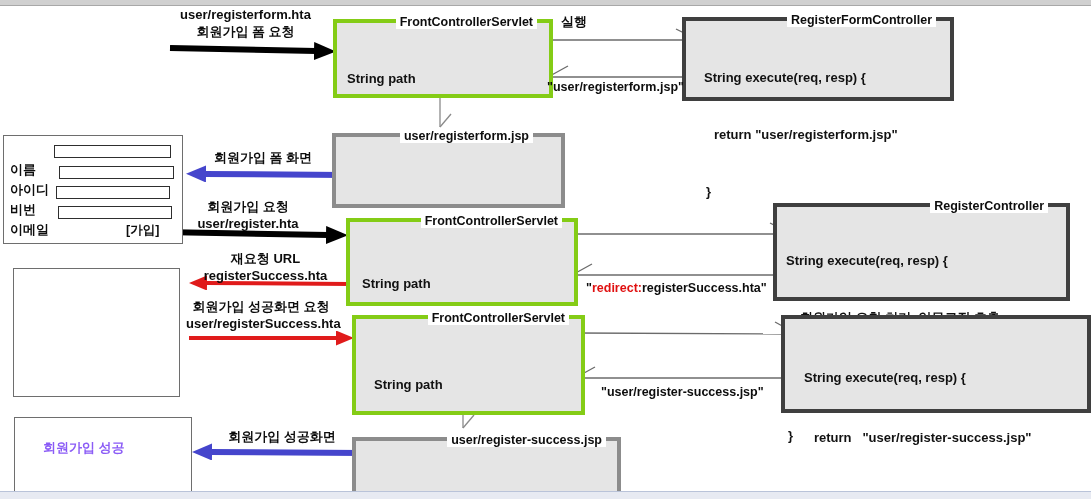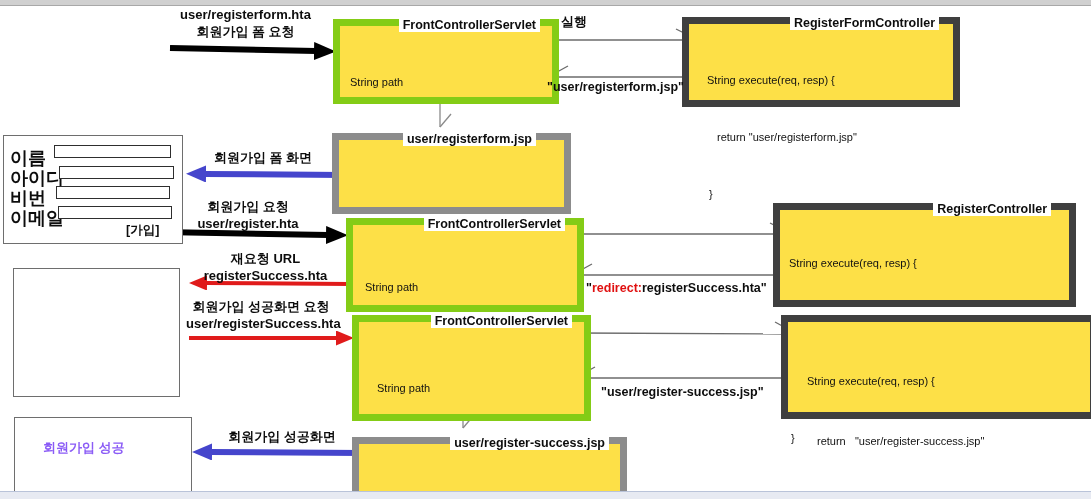--- a/index.html
+++ b/index.html
@@ -6,36 +6,36 @@
   .canvas {
     position:relative; width:1091px; height:499px; overflow:hidden; background:#ffffff;
     font-family:"Liberation Sans","DejaVu Sans",sans-serif; color:#111;
   }
   .strip-top { position:absolute; left:0; top:0; width:1091px; height:5px;
     background:#d0d0d0; border-bottom:1px solid #a8a8a8; }
   .strip-bottom { position:absolute; left:0; top:491px; width:1091px; height:8px;
     background:#e7eaf2; border-top:1px solid #b9c3d9; }
   svg.overlay { position:absolute; left:0; top:0; width:1091px; height:499px; }
 
-  .ubox { position:absolute; background:#fde047; border:7px solid #84cc16; }
+  .ubox { position:absolute; background:#e5e5e5; border:4px solid #84cc16; }
   .ubox.dark { border-color:#3f3f3f; }
   .ubox.light { border-color:#8c8c8c; }
   .utitle { position:absolute; top:-8px; background:#fff; padding:0 4px;
     font-weight:bold; font-size:12.5px; white-space:nowrap; color:#0d0d0d; }
-  .code { font-weight:normal; font-size:11px; line-height:20px; white-space:pre; color:#111; }
+  .code { font-weight:bold; font-size:13px; line-height:20px; white-space:pre; color:#111; }
   .code .i1 { padding-left:10px; }
   .code .i2 { padding-left:14px; }
   .red { color:#e01010;margin-top:34px; }
 
   .lbl { position:absolute; font-weight:bold; font-size:13px; text-align:center;
     line-height:17px; color:#0d0d0d; white-space:nowrap; }
   .lbl.small { font-size:12.5px; }
 
   .plainbox { position:absolute; background:#fff; border:1px solid #6e6e6e; }
-  .frow-label { position:absolute; font-weight:bold; font-size:18px; color:#0d0d0d; }
+  .frow-label { position:absolute; font-weight:bold; font-size:13px; color:#0d0d0d;margin-top:15px; }
   .finput { position:absolute; background:#fff; border:1px solid #2e2e2e; }
   .fsubmit { position:absolute; font-weight:bold; font-size:12.5px; color:#0d0d0d; cursor:pointer; }
   .success-text { padding:21px 0 0 28px; font-weight:bold; font-size:13px; color:#8b5cf6; }
 </style>
 </head>
 <body>
 
 <div class="canvas">
 
   <div class="strip-top"></div>

